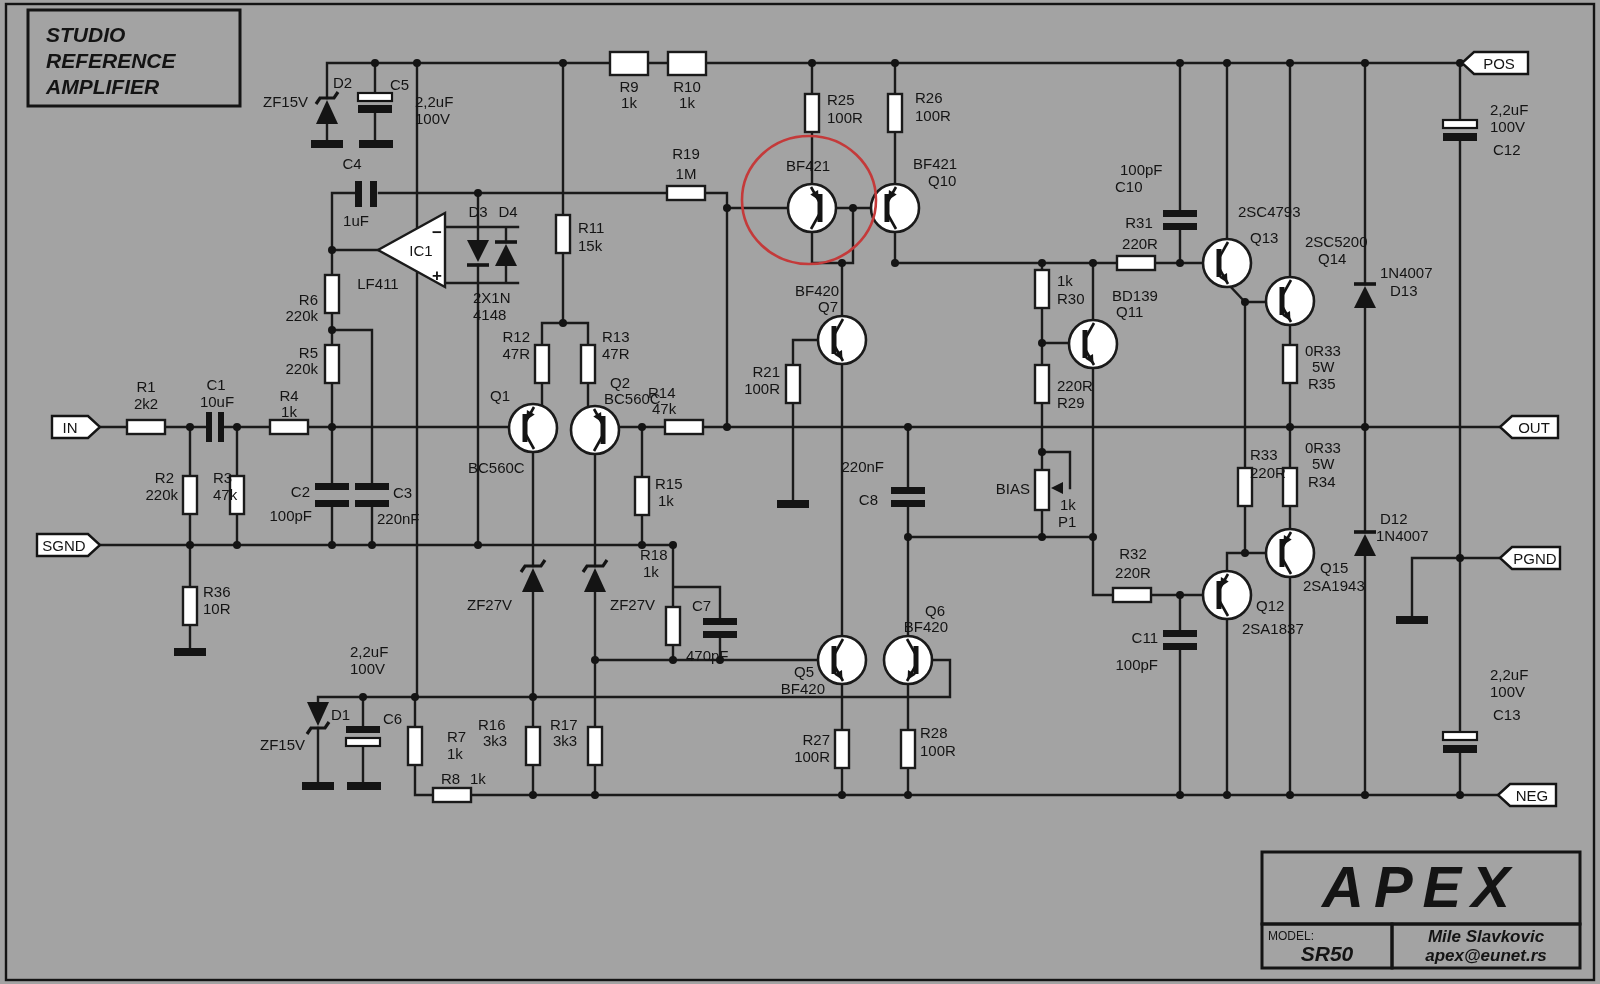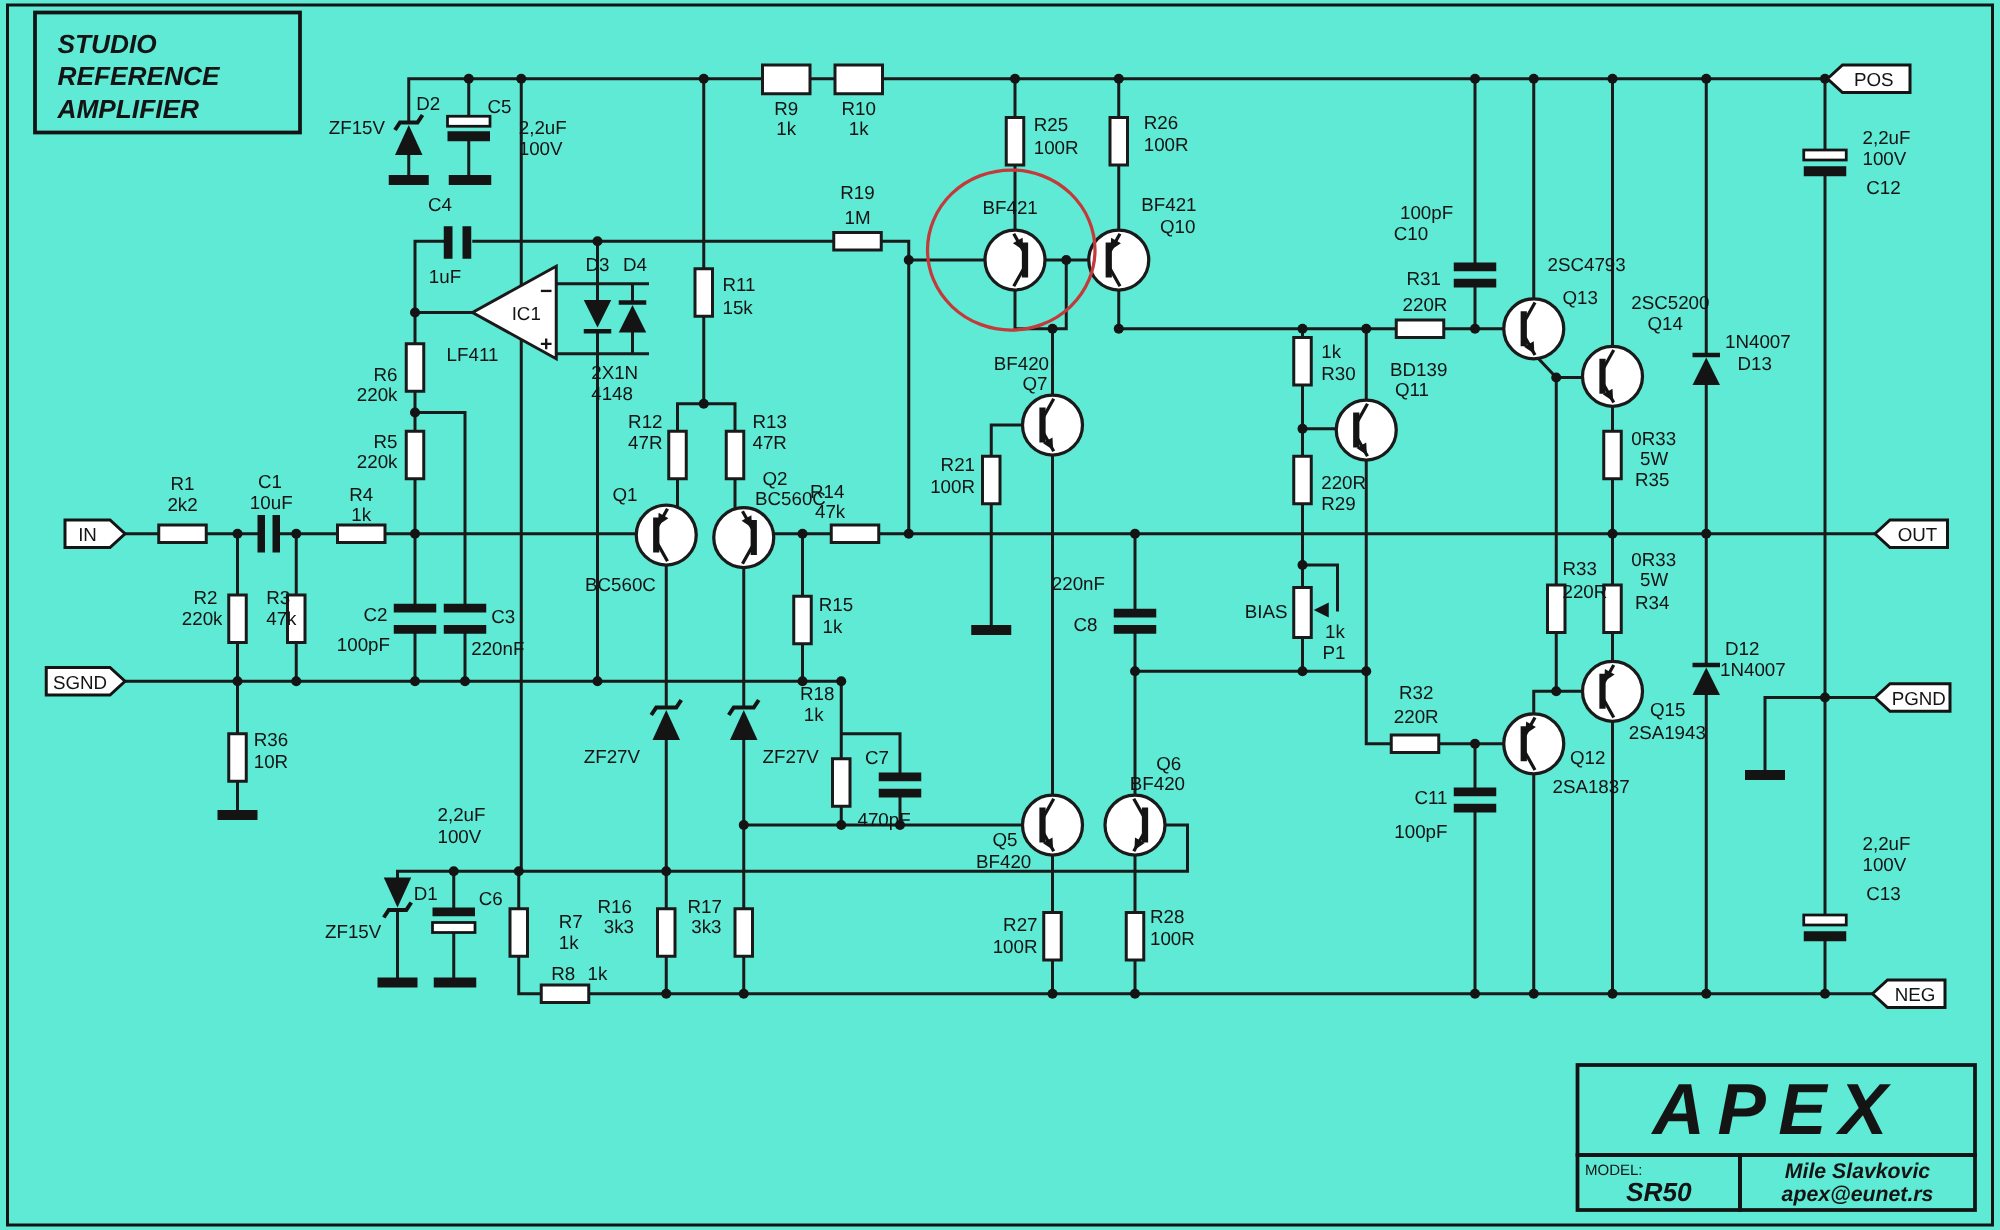--- a/index.html
+++ b/index.html
@@ -1,16 +1,16 @@
 <!DOCTYPE html>
 <html><head>
 <meta charset="utf-8">
 <style>
   html,body{margin:0;padding:0;background:#d8d8d8;}
-  .page{width:1600px;height:984px;background:#5eead4;position:relative;margin:0 auto;}
+  .page{width:1600px;height:984px;background:#a3a3a3;position:relative;margin:0 auto;}
   svg{display:block;}
   svg text{font-family:"Liberation Sans","DejaVu Sans",sans-serif;fill:#141414;font-size:15px;}
   .w{stroke:#1a1a1a;stroke-width:2.4;fill:none;stroke-linecap:square;}
   .res{fill:#fff;stroke:#1a1a1a;stroke-width:2.4;}
   .plate{fill:#141414;stroke:none;}
   .plateh{fill:#fff;stroke:#141414;stroke-width:2.2;}
   .tri{fill:#141414;stroke:none;}
   .zbar{stroke:#141414;stroke-width:3.2;fill:none;}
   .dbar{stroke:#141414;stroke-width:3.6;fill:none;}
   .gnd{fill:#141414;stroke:none;}

